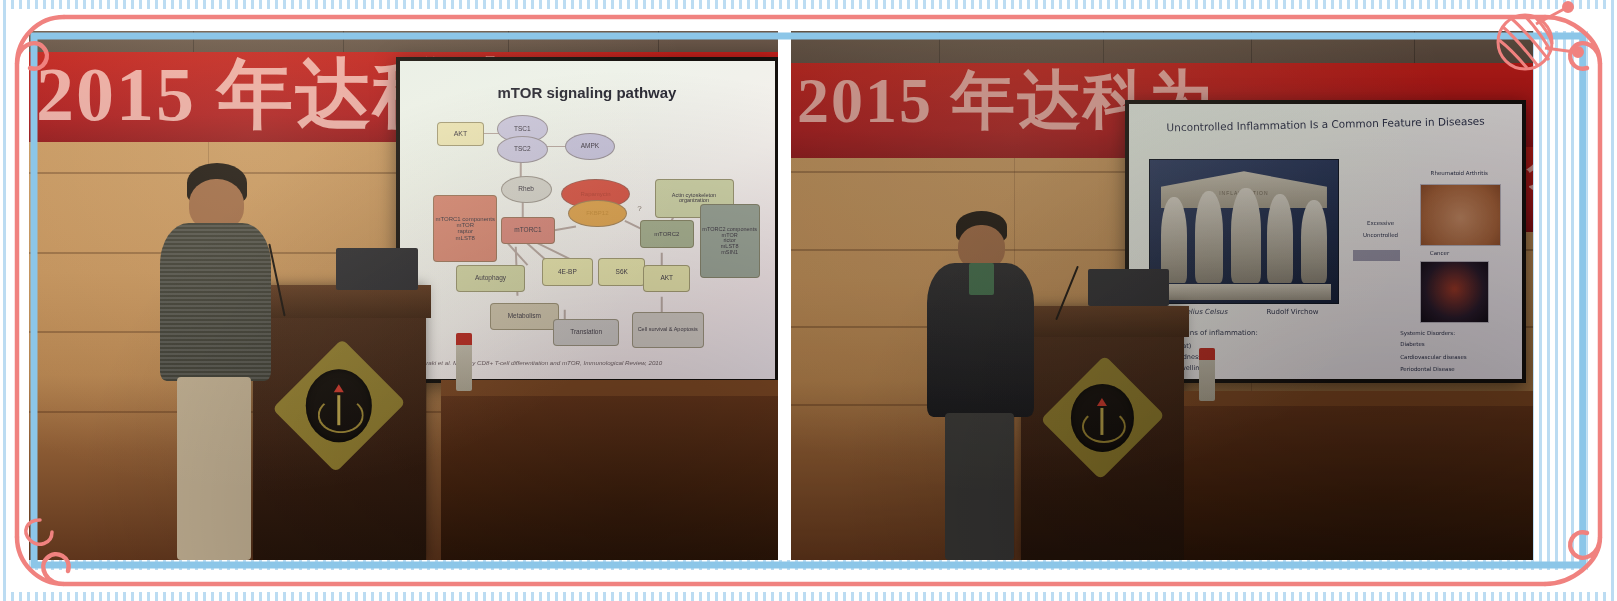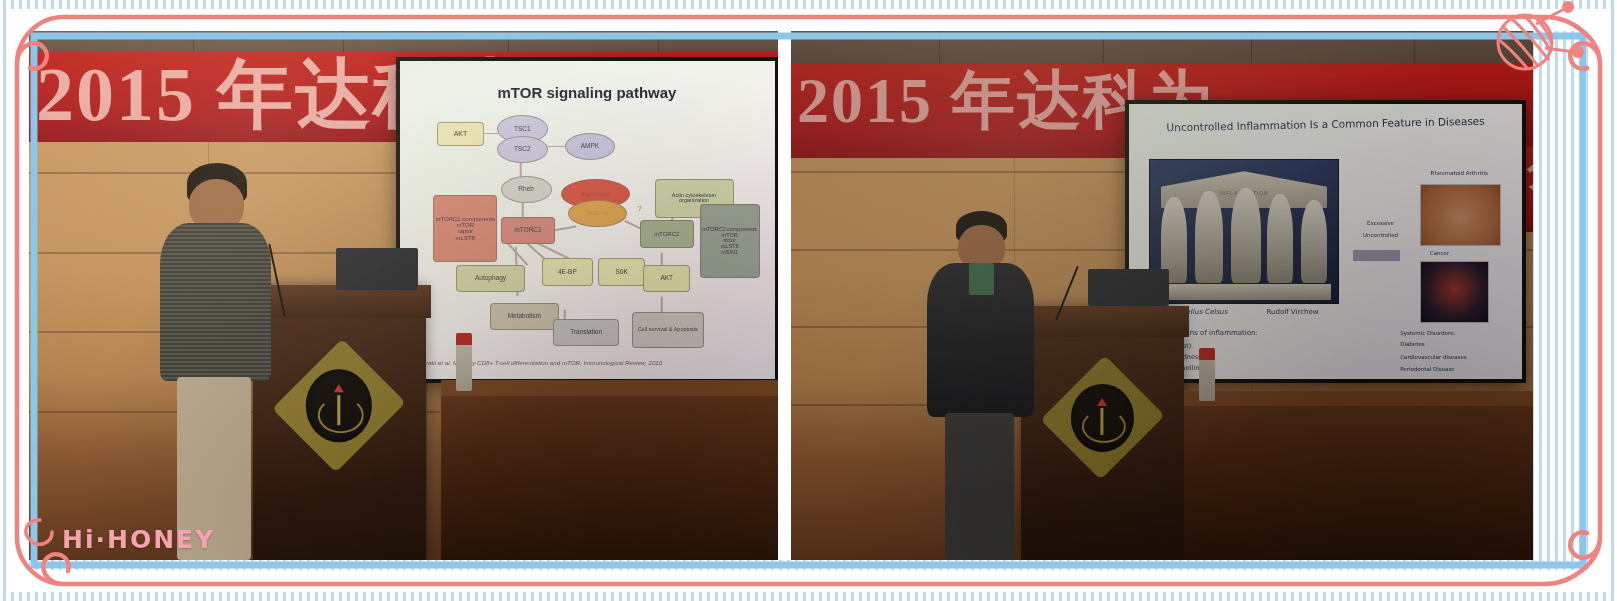--- a/index.html
+++ b/index.html
@@ -320,21 +320,20 @@
         <div class="laptop" style="left:40%;top:45%;width:11%;height:7%;"></div>
         <div class="bottle" style="left:55%;top:60%;width:2.2%;height:10%;">
           <div class="bottle-cap"></div>
         </div>
 
         <div class="glare"></div>
       </div>
     </div>
   </div>
 
-  <div class="watermark" style="left:62px;top:525px;font-size:25px;letter-spacing:2px;">Hi·HONEY</div>
 
   <svg class="frame-svg" viewBox="0 0 1617 601" preserveAspectRatio="none">
 
     <path d="M18,20 H1599 V581 H18 Z" fill="none" stroke="#ffffff" stroke-width="22"></path>
 
     <path d="M34,36 H1583 V565 H34 Z" fill="none" stroke="#8cc6e8" stroke-width="7"></path>
 
     <g fill="none" stroke="#f0827f" stroke-width="4.5" stroke-linecap="round">
       <path d="M64,17 H1545"></path>
       <path d="M64,584 H1545"></path>

